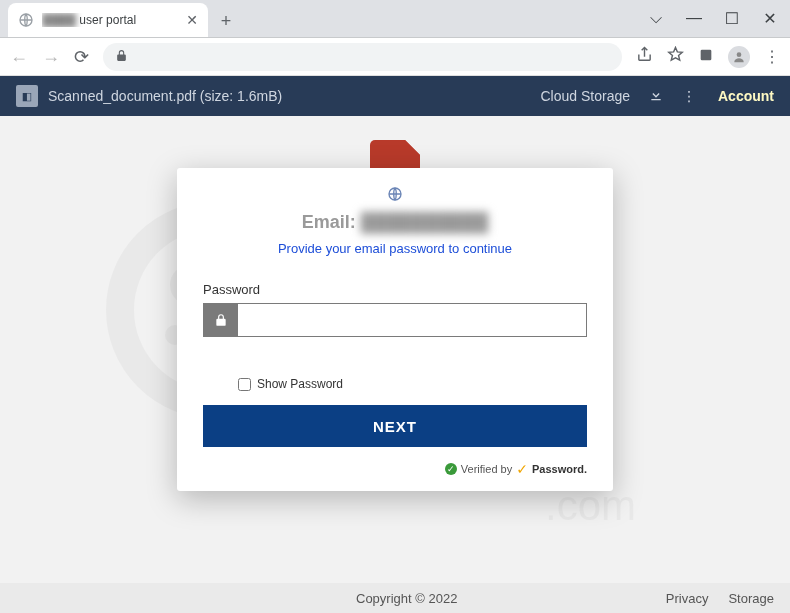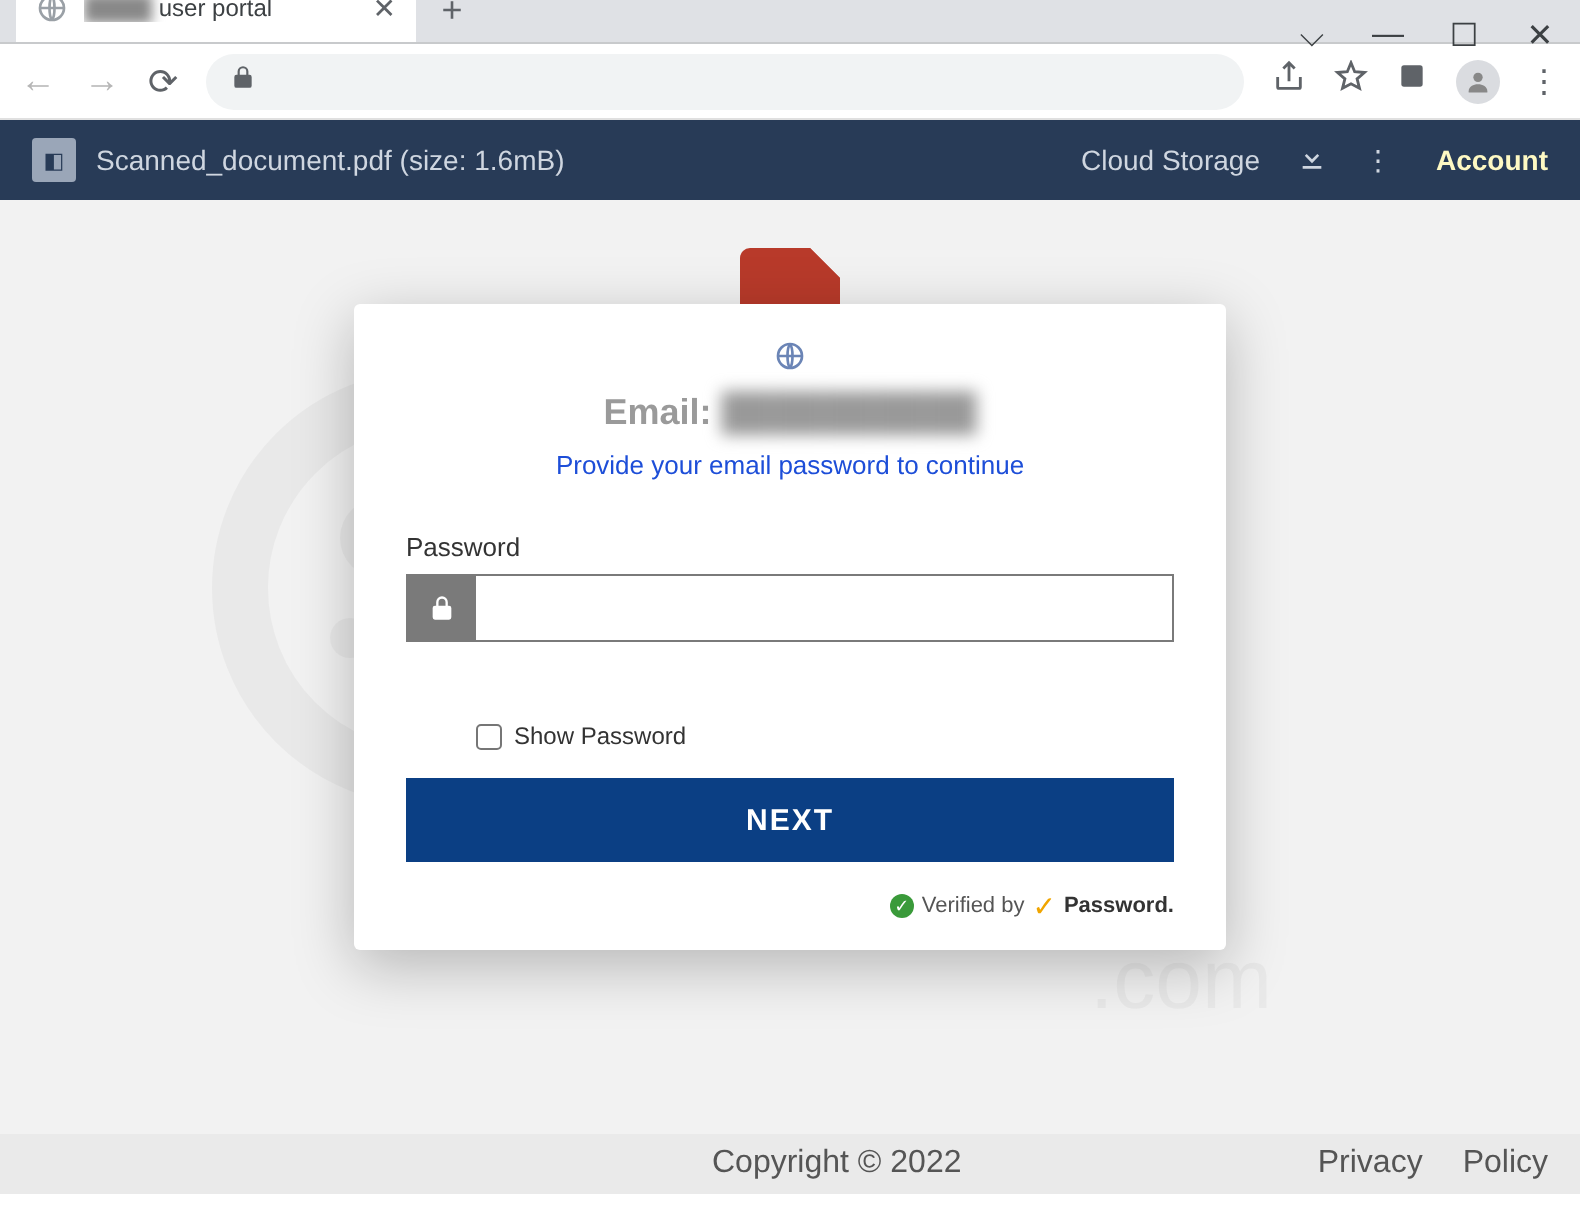--- a/index.html
+++ b/index.html
@@ -1,19 +1,19 @@
 <!DOCTYPE html>
 <html><head>
 <meta charset="utf-8">
 <style>
 * { margin: 0; padding: 0; box-sizing: border-box; font-family: Arial, sans-serif; }
 body { width: 790px; height: 613px; overflow: hidden; background: #fff; position: relative; }
 
 
-.browser-chrome { height: 22px; background: #dfe1e5; display: flex; align-items: flex-end; border-bottom: 1px solid #c8cacc; }
+.browser-chrome { height: 38px; background: #dfe1e5; display: flex; align-items: flex-end; border-bottom: 1px solid #c8cacc; }
 .tab { background: #fff; height: 34px; width: 200px; margin-left: 8px; border-radius: 8px 8px 0 0; display: flex; align-items: center; padding: 0 10px; gap: 8px; font-size: 12px; color: #3c4043; }
 .tab .favicon { width: 16px; height: 16px; color: #9aa0a6; }
 .tab .title { flex: 1; white-space: nowrap; overflow: hidden; }
 .tab .blur { filter: blur(3px); color:#888; }
 .tab-close { color: #5f6368; font-size: 14px; cursor: pointer; }
 .newtab { width: 28px; height: 28px; display: flex; align-items: center; justify-content: center; color: #5f6368; font-size: 18px; cursor: pointer; margin-left: 4px; margin-bottom: 2px; }
 .window-controls { position: absolute; right: 6px; top: 6px; display: flex; gap: 10px; align-items: center; }
 .window-controls span { width: 28px; height: 24px; display: flex; align-items: center; justify-content: center; color: #3c4043; }
 
 .toolbar { height: 38px; background: #fff; display: flex; align-items: center; padding: 0 10px; gap: 14px; border-bottom: 1px solid #e0e0e0; }
@@ -50,21 +50,21 @@
 .input-row input { flex:1; border:none; outline:none; padding:0 8px; font-size:14px; }
 .showpw { display:flex; align-items:center; gap:6px; font-size:12px; color:#333; margin-top:40px;margin-left:35px; }
 .showpw input { width:13px; height:13px; }
 .nextbtn { width:100%; height:42px; background:#0b3f84; color:#fff; border:none; font-size:15px; font-weight:bold; letter-spacing:1px; margin-top:14px; cursor:pointer; }
 .verified { display:flex; align-items:center; justify-content:flex-end; gap:4px; margin-top:14px; font-size:11px; color:#555; }
 .verified .check { width:12px; height:12px; border-radius:50%; background:#3a9a3a; color:#fff; display:flex; align-items:center; justify-content:center; font-size:9px; }
 .verified .sym-check { color:#f0a500; font-size:14px; }
 .verified b { color:#333; }
 
 
-.footer { height:30px; background:#eaeaea; display:flex; align-items:center; justify-content:flex-end; padding:0 16px; gap:20px; font-size:16px; color:#555; }
+.footer { height:30px; background:#eaeaea; display:flex; align-items:center; justify-content:flex-end; padding:0 16px; gap:20px; font-size:13px; color:#555; }
 .footer .copy { margin-right:auto; margin-left: 340px; }
 </style>
 </head>
 <body>
 
 <div class="browser-chrome">
   <div class="tab">
     <span class="favicon">
       <svg viewBox="0 0 24 24" width="16" height="16" fill="none" stroke="currentColor" stroke-width="2">
           <circle cx="12" cy="12" r="9"></circle>
@@ -187,14 +187,14 @@
       <span>Verified by</span>
       <span class="sym-check">✓</span>
       <b>Password.</b>
     </div>
   </div>
 </div>
 
 <div class="footer">
   <span class="copy">Copyright © 2022</span>
   <span>Privacy</span>
-  <span>Policy</span>
+  <span>Storage</span>
 </div>
 
 </body></html>

